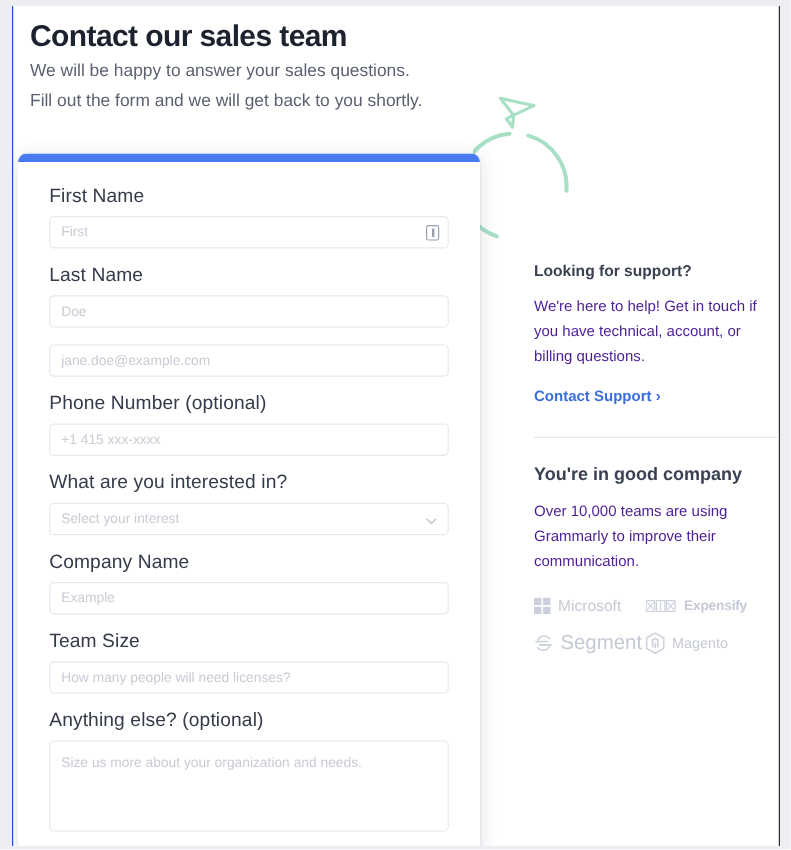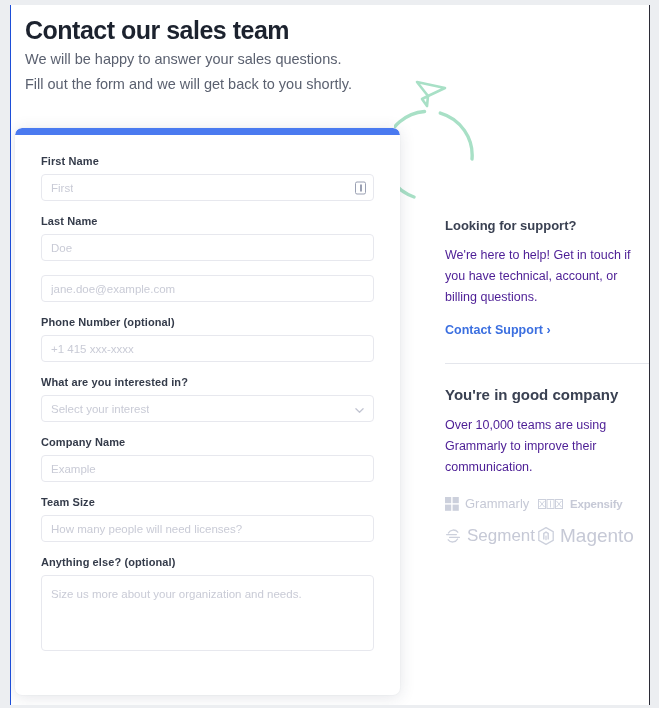--- a/index.html
+++ b/index.html
@@ -66,22 +66,22 @@
   #card-accent-bar {
     height: 7px;
     background: #4a7af0;
     border-radius: 7px 7px 0 0;
   }
   .card-body { padding: 20px 26px 30px 26px; }
 
   .field { margin-bottom: 14px; }
   .field-label {
     display: block;
-    font-size: 11px;
-    font-weight: bold;
+    font-size: 16px;
+    font-weight: normal;
     color: #343b4a;
     margin-bottom: 7px;
     letter-spacing: 0.1px;
   }
   .field-input {
     position: relative;
     width: 100%;
     height: 27px;
     border: 1px solid #e7e8ee;
     border-radius: 4px;
@@ -171,21 +171,21 @@
   .logo {
     display: flex;
     align-items: center;
     gap: 6px;
     color: #c6c9d6;
     font-size: 12.5px;
   }
   .logo .mark { flex: 0 0 auto; display: block; }
   .logo.expensify .name { font-weight: bold; font-size: 11.5px; letter-spacing: -0.2px; }
   .logo.microsoft .name { font-size: 13px; }
-  .logo.magento .name { font-size: 19px; }
+  .logo.magento .name { font-size: 12px; }
   .logo.segment .name { font-size: 17px; text-align: right; }
 </style>
 </head>
 <body>
 
 <div id="viewport">
   <div id="page">
 
     <div class="header">
       <div class="page-title">Contact our sales team</div>
@@ -290,21 +290,21 @@
 
         <div class="logo-grid">
 
           <div class="logo microsoft">
             <svg class="mark" width="14" height="14" viewBox="0 0 14 14">
               <rect x="0" y="0" width="6.2" height="6.2" fill="#ccd0dc"></rect>
               <rect x="7.6" y="0" width="6.2" height="6.2" fill="#ccd0dc"></rect>
               <rect x="0" y="7.6" width="6.2" height="6.2" fill="#ccd0dc"></rect>
               <rect x="7.6" y="7.6" width="6.2" height="6.2" fill="#ccd0dc"></rect>
             </svg>
-            <span class="name">Grammarly</span>
+            <span class="name">Microsoft</span>
           </div>
 
           <div class="logo expensify">
             <svg class="mark" width="26" height="10" viewBox="0 0 26 10">
               <g fill="none" stroke="#ccd0dc" stroke-width="1">
                 <rect x="0.5" y="0.5" width="7" height="9"></rect>
                 <rect x="9" y="0.5" width="7" height="9"></rect>
                 <rect x="17.5" y="0.5" width="7" height="9"></rect>
               </g>
               <path d="M1.5,2 L6.5,8 M6.5,2 L1.5,8" stroke="#ccd0dc" stroke-width="0.9"></path>

